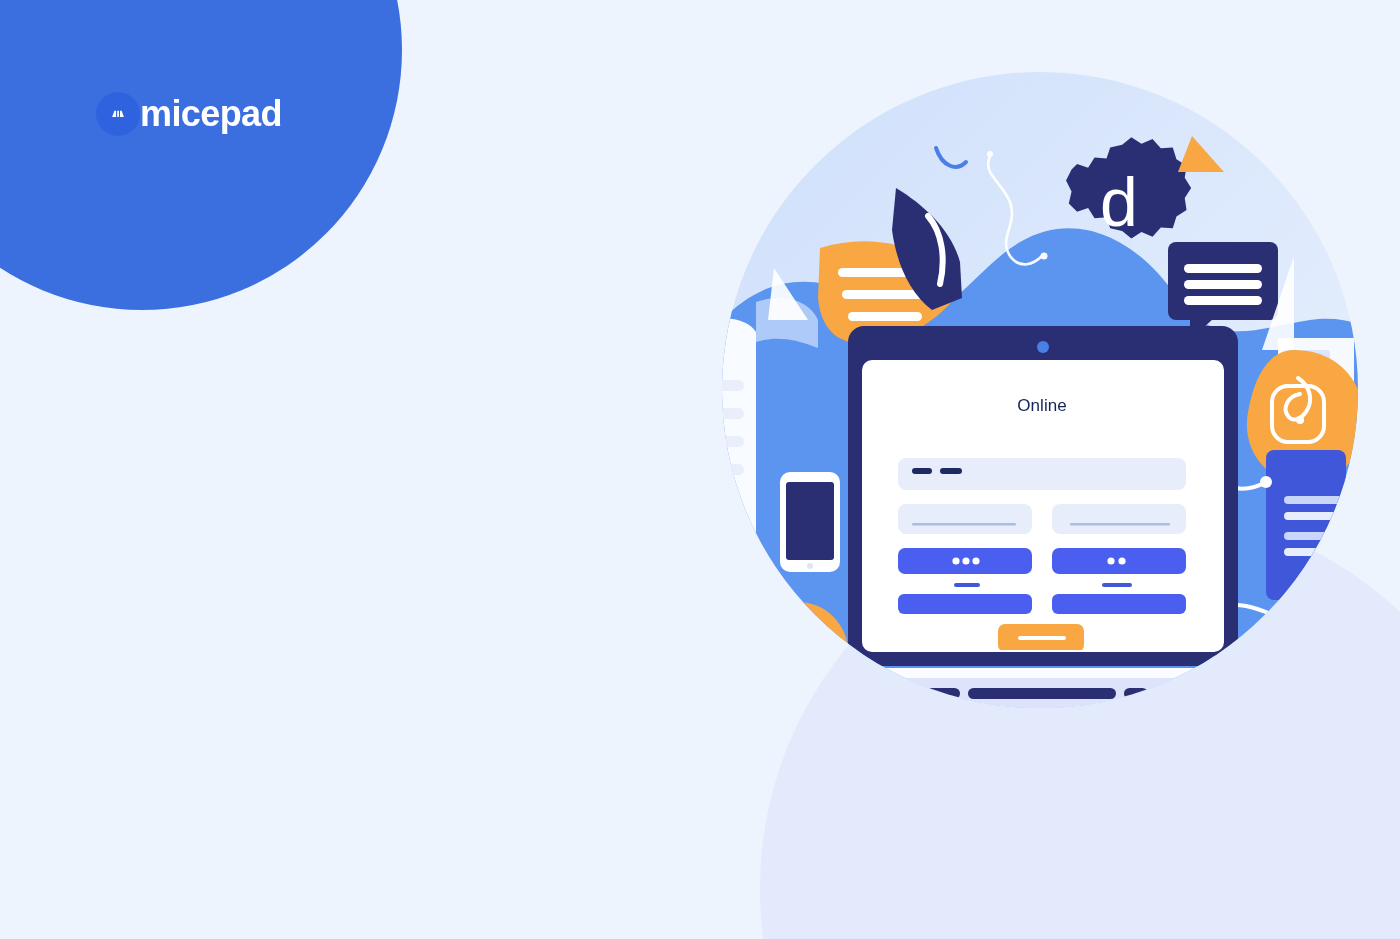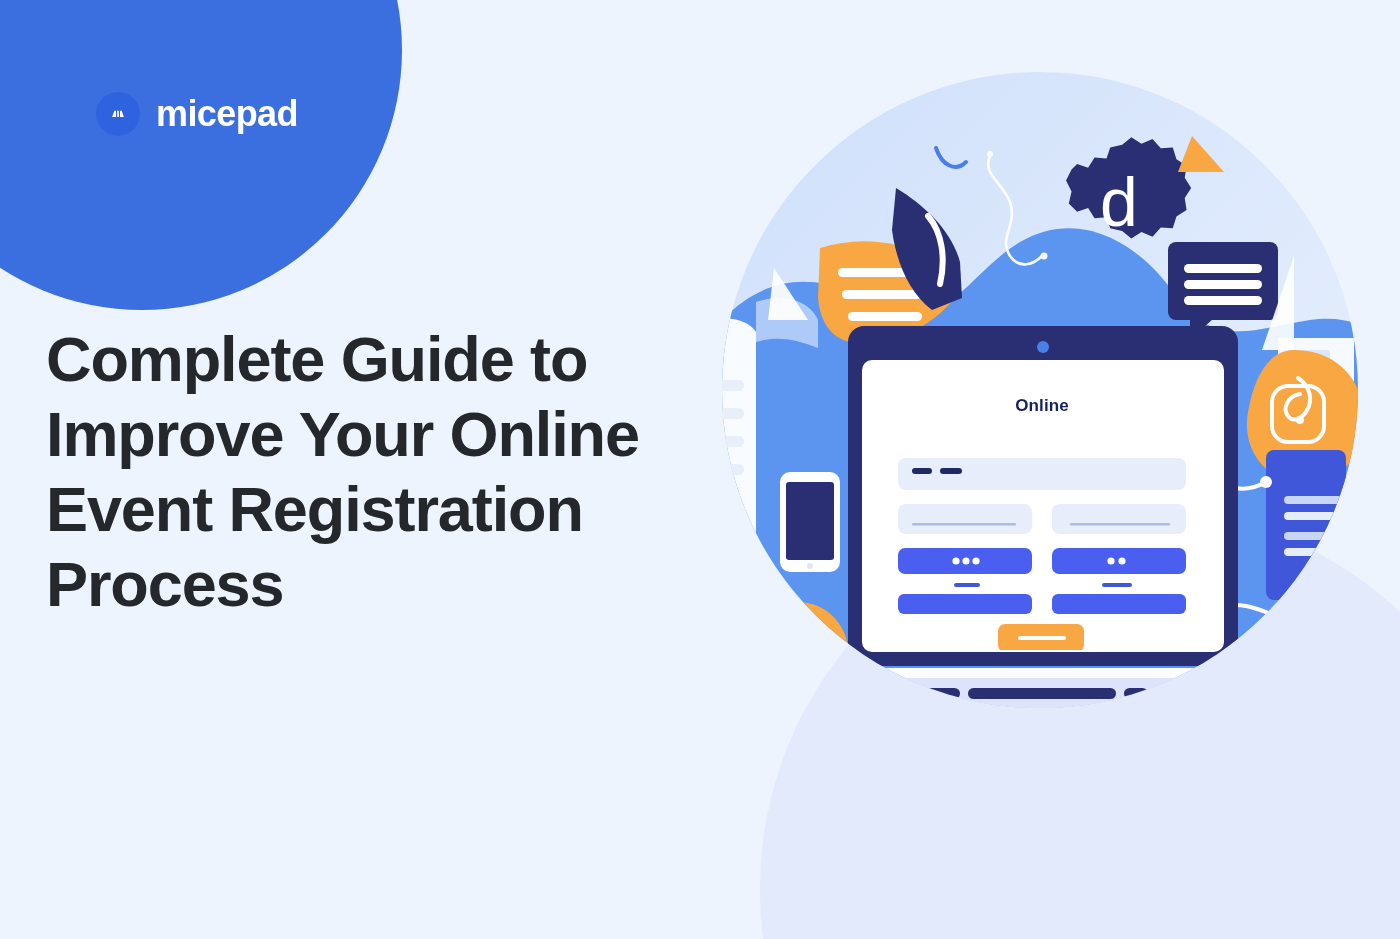--- a/index.html
+++ b/index.html
@@ -31,21 +31,21 @@
     left:-118px; top:-210px;
     width:520px; height:520px;
     border-radius:50%;
     background:#3b6fe0;
   }
 
   
   .logo{
     position:absolute;
     left:96px; top:92px;
-    display:flex; align-items:center; gap:16px;
+    display:flex; align-items:center; 
     z-index:6;
   }
   .logo-mark{
     width:44px;height:44px;border-radius:50%;
     background:#2f62de;
     display:flex;align-items:center;justify-content:center;
     flex:none;
   }
   .logo-text{
     color:#ffffff;
@@ -76,21 +76,21 @@
   }
   .illus svg{ display:block; width:100%; height:100%; }
 
   .screen-title{
     position:absolute;
     left:0; right:0;
     top:52px;
     text-align:center;
     color:#16225c;
     font-size:17px;
-    font-weight:700;
+    font-weight:400;
     line-height:1.6;
     letter-spacing:.1px;
     pointer-events:none;
   }
   .laptop-screen-wrap{
     position:absolute;
     left:166px; top:320px;
     width:372px; height:310px;
   }
 </style>
@@ -108,21 +108,20 @@
         <g fill="#ffffff">
           <path d="M5.6 15.3 L8.1 8.4 L9.9 8.4 L9.9 15.3 Z"></path>
           <path d="M11.1 15.3 L11.1 8.4 L13.0 8.4 L13.0 15.3 Z"></path>
           <path d="M14.2 15.3 L14.2 8.4 L16.0 8.4 L18.4 15.3 Z"></path>
         </g>
       </svg>
     </span>
     <span class="logo-text">micepad</span>
   </div>
 
-  <h1 class="headline">Complete Guide to Improve Your Online Event Registration Process</h1>
 
   <div class="illus">
     <svg viewBox="0 0 700 800" xmlns="http://www.w3.org/2000/svg">
       <defs>
         <clipPath id="clipBackdrop">
           <circle cx="350" cy="370" r="318"></circle>
         </clipPath>
         <linearGradient id="gradBackdrop" x1="0" y1="0" x2="1" y2="1">
           <stop offset="0%" stop-color="#cfe0fb"></stop>
           <stop offset="100%" stop-color="#eaf1fd"></stop>

